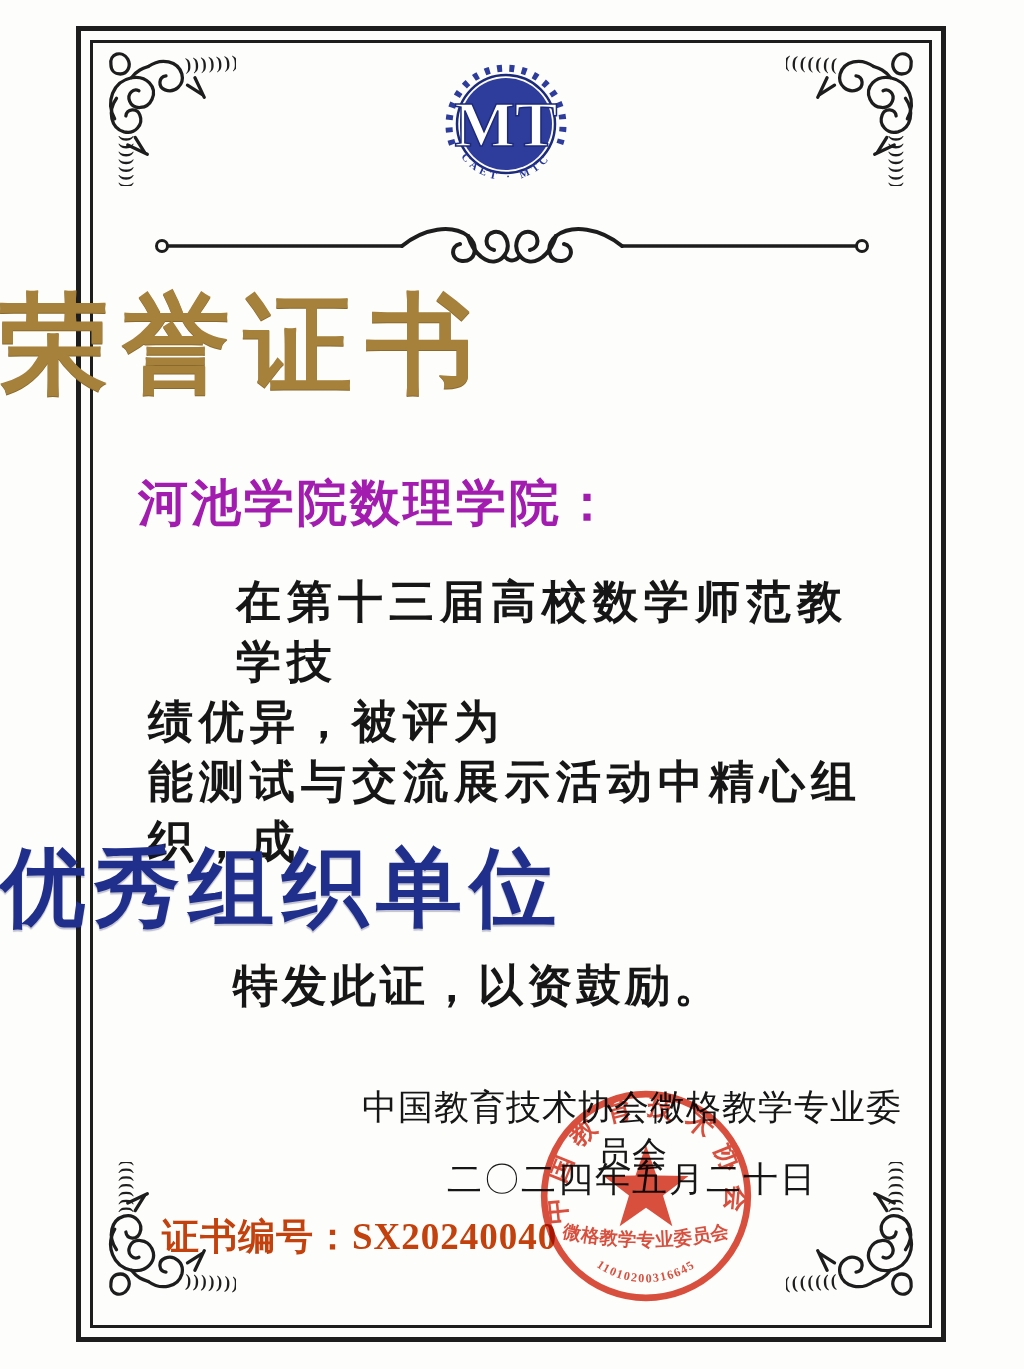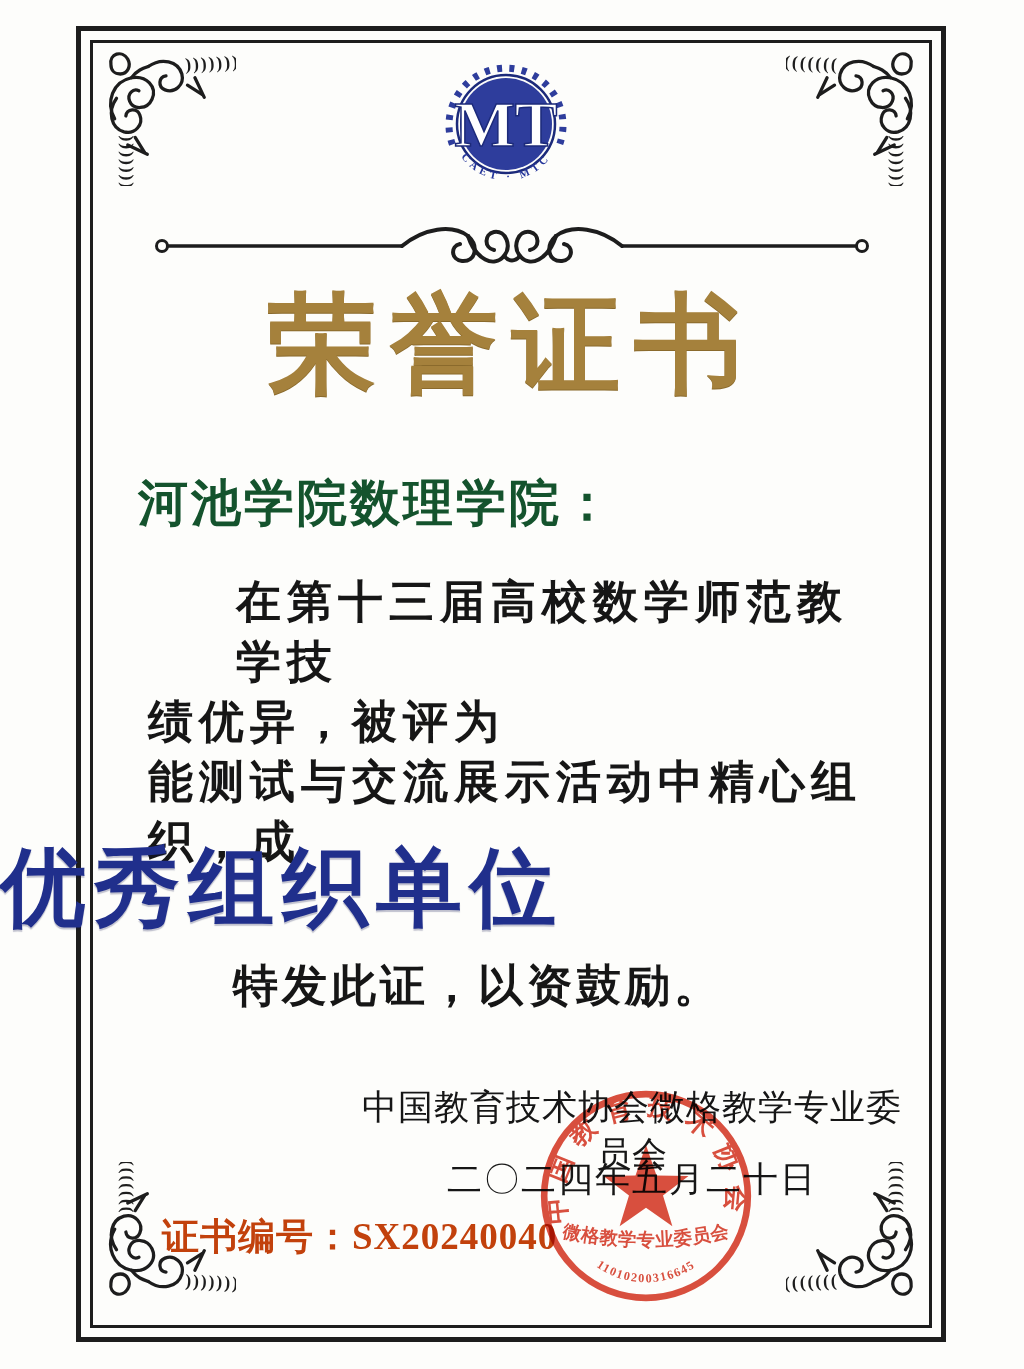--- a/index.html
+++ b/index.html
@@ -27,29 +27,29 @@
   .corner.tl{left:96px;top:46px;}
   .corner.tr{left:786px;top:46px;transform:scaleX(-1);}
   .corner.bl{left:96px;top:1162px;transform:scaleY(-1);}
   .corner.br{left:786px;top:1162px;transform:scale(-1,-1);}
 
   .logo{position:absolute;left:420px;top:60px;width:172px;height:148px;}
   .divider{position:absolute;left:152px;top:218px;width:720px;height:56px;}
 
   .title{
     position:absolute;left:0;top:272px;width:1024px;
-    text-align:center;
+    text-align:left;
     font-size:108px;font-weight:900;
     letter-spacing:14px;
     color:#a5813c;
     text-shadow:0 1px 0 #8a6a2c;
   }
   .recipient{
     position:absolute;left:138px;top:470px;
-    font-size:50px;font-weight:700;color:#14532d;letter-spacing:3px;
+    font-size:50px;font-weight:700;color:#a21caf;letter-spacing:3px;
   }
   .body-text{
     position:absolute;left:148px;top:572px;width:740px;
     font-size:45px;color:#161616;letter-spacing:6px;line-height:60px;
     font-weight:600;
   }
   .body-line.indent{padding-left:88px;}
   .award{
     position:absolute;left:0;top:830px;width:1024px;text-align:left;
     font-size:86px;font-weight:900;color:#202f8c;letter-spacing:8px;

